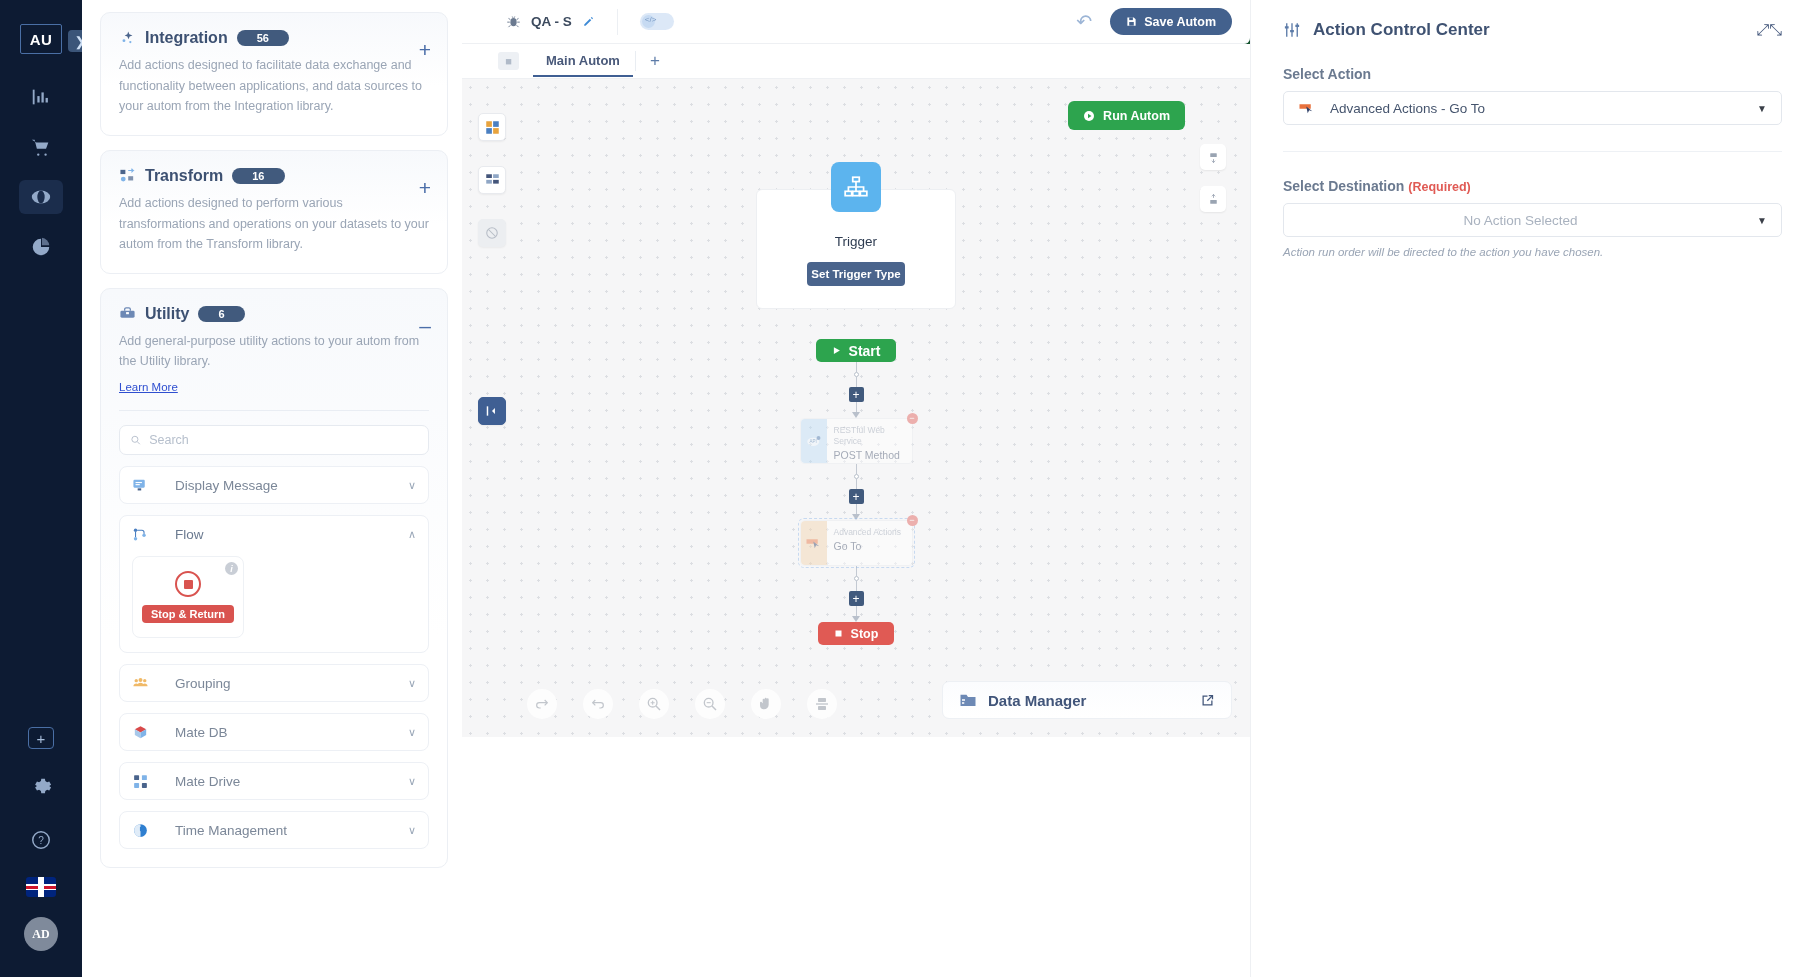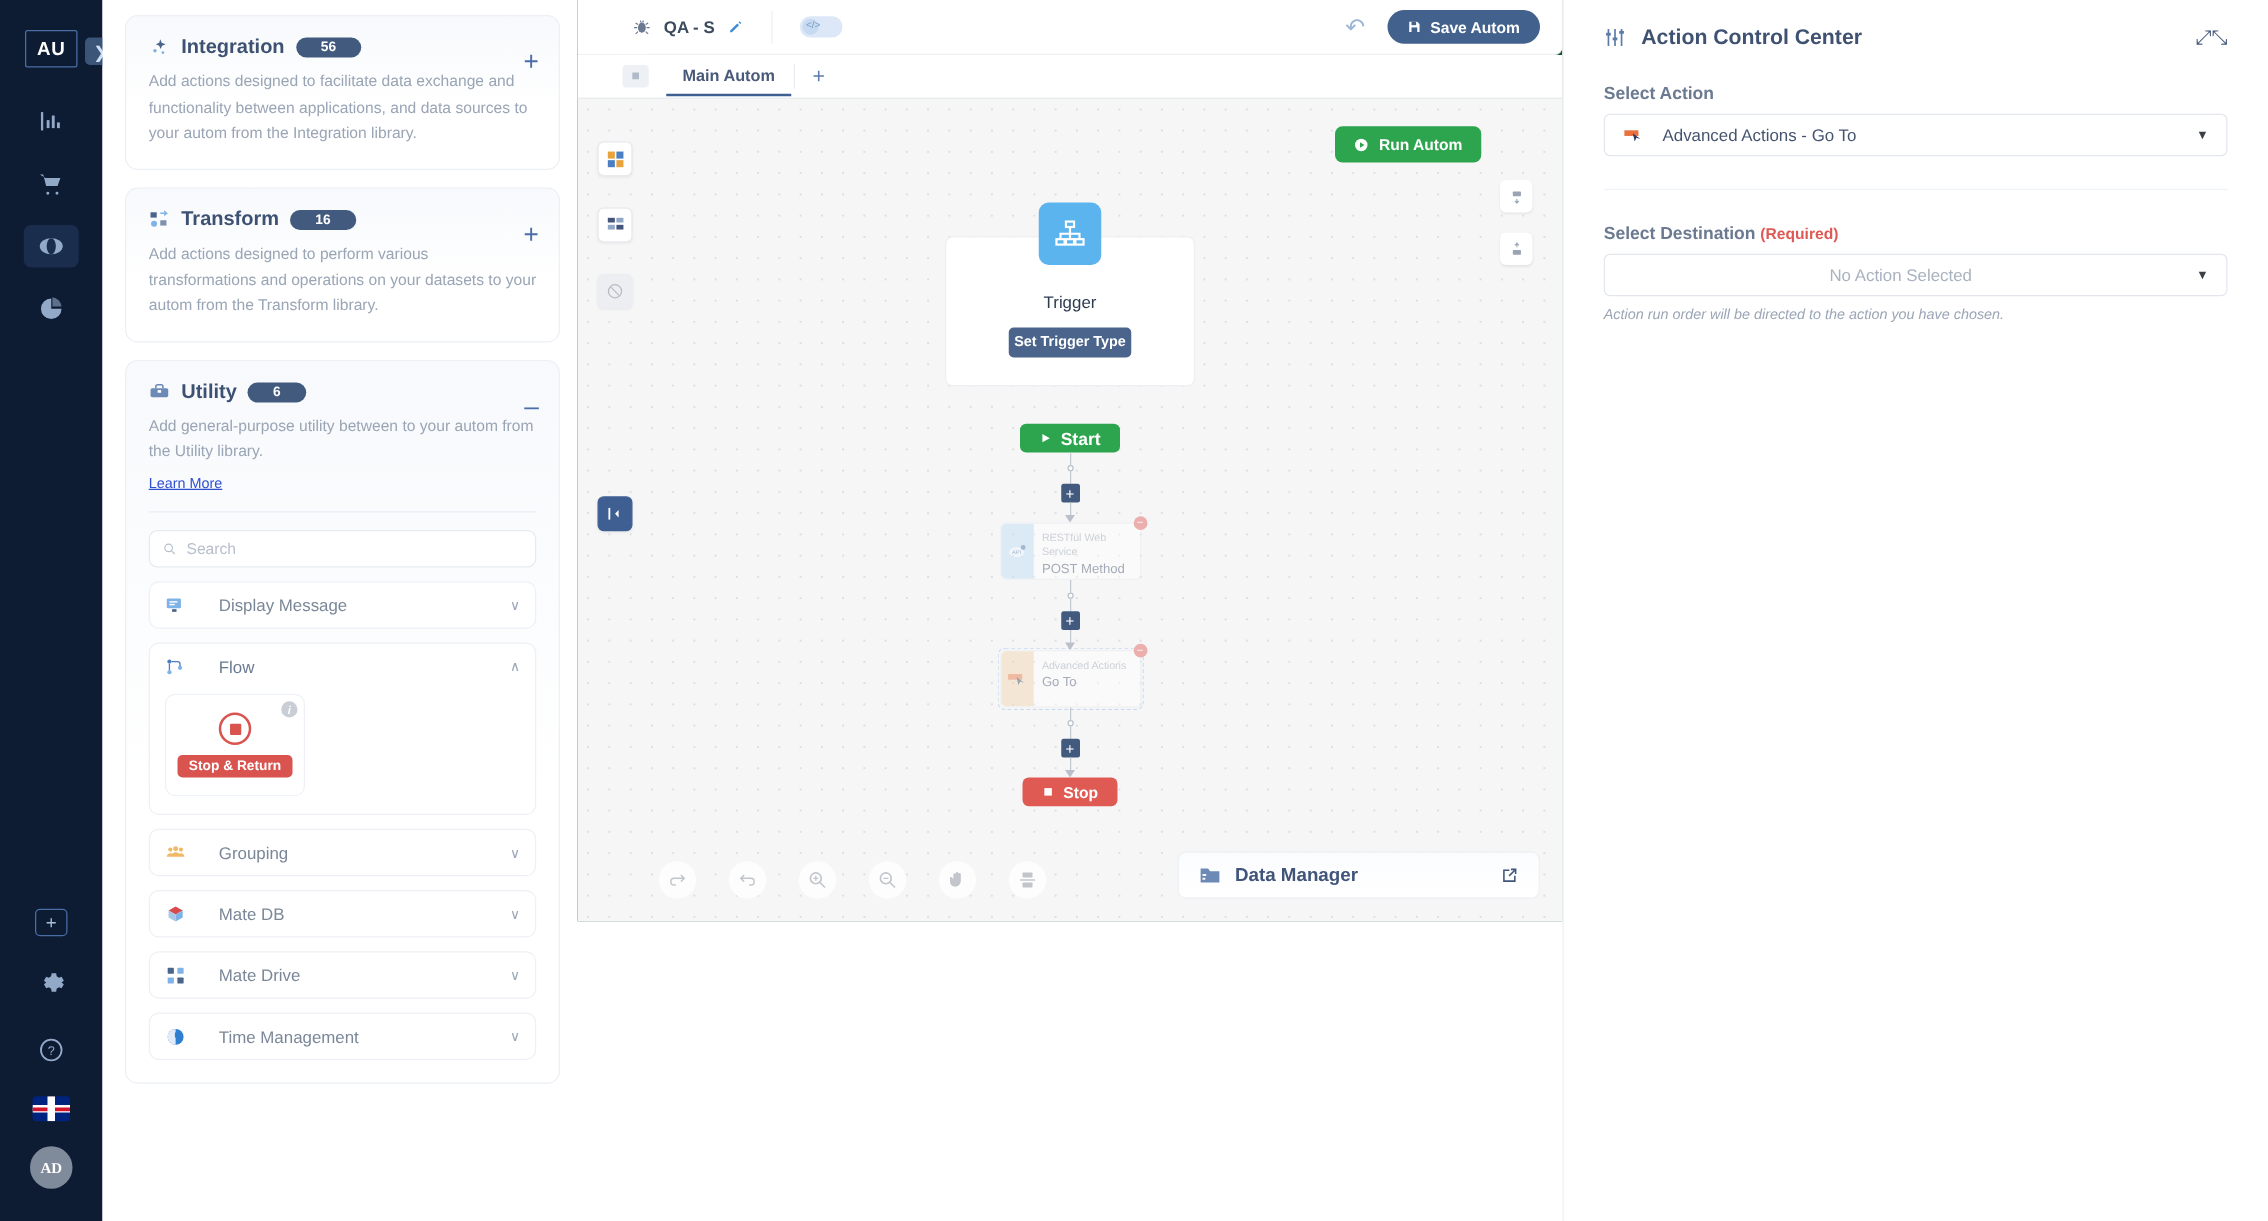--- a/index.html
+++ b/index.html
@@ -373,21 +373,21 @@
         <div class="lib-head">
           <svg class="gl" viewBox="0 0 24 24">
               <rect x="2" y="8" width="20" height="10" rx="2" fill="#6d89b5"></rect>
               <path d="M8 8V6a2 2 0 012-2h4a2 2 0 012 2v2" fill="none" stroke="#6d89b5" stroke-width="1.8"></path>
               <rect x="10" y="10" width="4" height="3" fill="#fff"></rect>
             </svg>
           <span class="lib-title">Utility</span>
           <span class="badge">6</span>
         </div>
         <div class="lib-toggle">–</div>
-        <div class="lib-desc">Add general-purpose utility between to your autom from the Utility library.</div>
+        <div class="lib-desc">Add general-purpose utility actions to your autom from the Utility library.</div>
         <span class="learn">Learn More</span>
 
         <div class="divider"></div>
 
         <div class="searchbox">
           <svg viewBox="0 0 24 24">
               <circle cx="10.5" cy="10.5" r="6.5"></circle>
               <line x1="15.5" y1="15.5" x2="21" y2="21"></line>
             </svg>
           <input placeholder="Search" style="">

